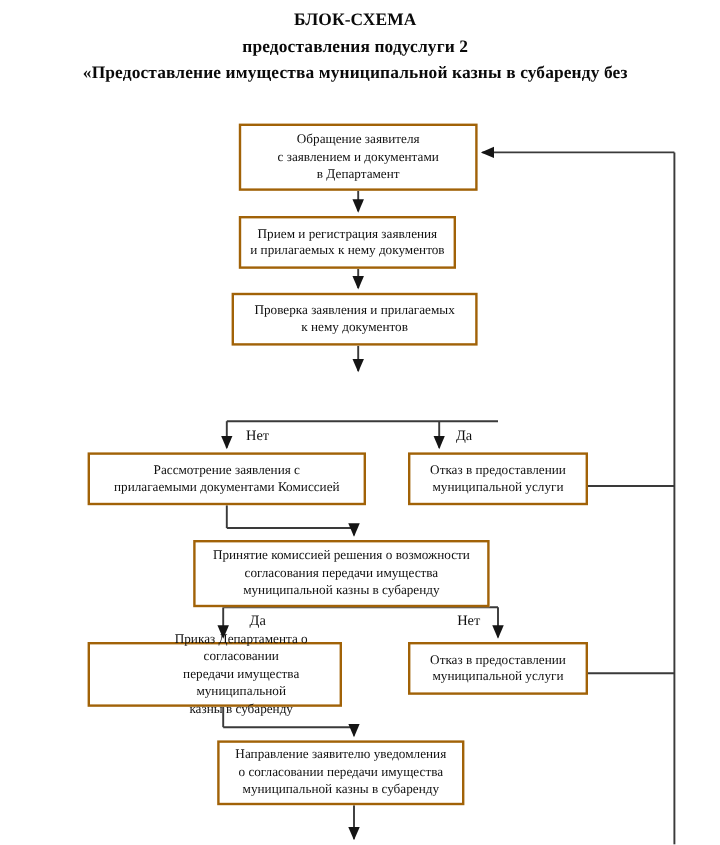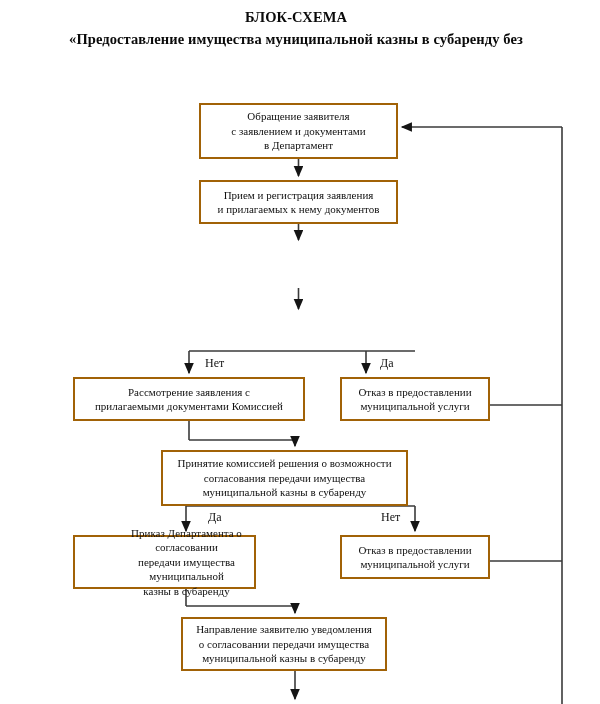--- a/index.html
+++ b/index.html
@@ -56,27 +56,27 @@
   }
   .node-text {
     font-size: 11px;
     line-height: 14.5px;
     color: #101010;
     white-space: pre-line;
   }
 
   
   #node-application  { left:199px; top:103px; width:199px; height:56px; }
-  #node-registration { left:199px; top:180px; width:199px; height:44px; }
+  #node-registration { left:199px; top:180px; width:181px; height:44px; }
   #node-verification { left:193px; top:244px; width:205px; height:44px; }
   #node-grounds      { left:175px; top:313px; width:240px; height:38px; }
   #node-review       { left:73px;  top:377px; width:232px; height:44px; }
   #node-refusal-1    { left:340px; top:377px; width:150px; height:44px; }
   #node-commission   { left:161px; top:450px; width:247px; height:56px; }
-  #node-order        { left:73px;  top:535px; width:183px; height:54px;padding-left:48px; }
+  #node-order        { left:73px;  top:535px; width:212px; height:54px;padding-left:48px; }
   #node-refusal-2    { left:340px; top:535px; width:150px; height:44px; }
   #node-notification { left:181px; top:617px; width:206px; height:54px; }
 
   
   .branch-label {
     position: absolute;
     font-size: 12px;
     line-height: 14px;
     color: #101010;
     background: transparent;
@@ -86,20 +86,21 @@
   #label-yes-2 { left:208px; top:510px; }
   #label-no-2  { left:381px; top:510px; }
 </style>
 </head>
 <body>
 
 <div id="page">
 
   <div class="title-block">
     <div class="title-line l1">БЛОК-СХЕМА</div>
+    <div class="title-line l2">предоставления подуслуги 2</div>
     <div class="title-line l3">«Предоставление имущества муниципальной казны в субаренду без</div>
   </div>
 
   <svg id="wires" viewBox="0 0 600 704" xmlns="http://www.w3.org/2000/svg">
     <defs>
       <marker id="arrowhead" markerWidth="8" markerHeight="8" refX="6.2" refY="3" orient="auto" markerUnits="strokeWidth">
         <path d="M0,0 L7,3 L0,6 Z" fill="#151515"></path>
       </marker>
       <marker id="arrowhead-left" markerWidth="8" markerHeight="8" refX="6.2" refY="3" orient="auto" markerUnits="strokeWidth">
         <path d="M0,0 L7,3 L0,6 Z" fill="#151515"></path>
@@ -147,20 +148,24 @@
     <span class="node-text">Обращение заявителя
 с заявлением и документами
 в Департамент</span>
   </div>
 
   <div class="node" id="node-registration">
     <span class="node-text">Прием и регистрация заявления
 и прилагаемых к нему документов</span>
   </div>
 
+  <div class="node" id="node-verification">
+    <span class="node-text">Проверка заявления и прилагаемых
+к нему документов</span>
+  </div>
 
 
   <div class="node" id="node-review">
     <span class="node-text">Рассмотрение заявления с
 прилагаемыми документами Комиссией</span>
   </div>
 
   <div class="node" id="node-refusal-1">
     <span class="node-text">Отказ в предоставлении
 муниципальной услуги</span>

